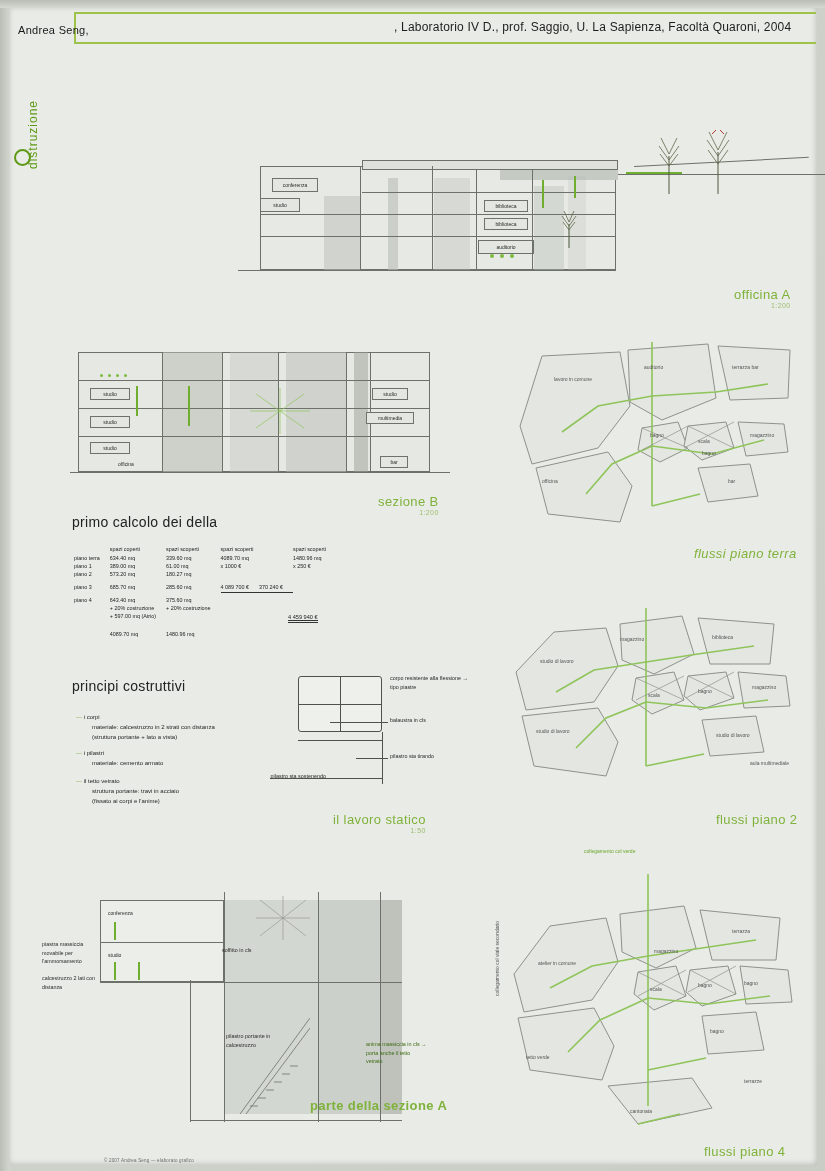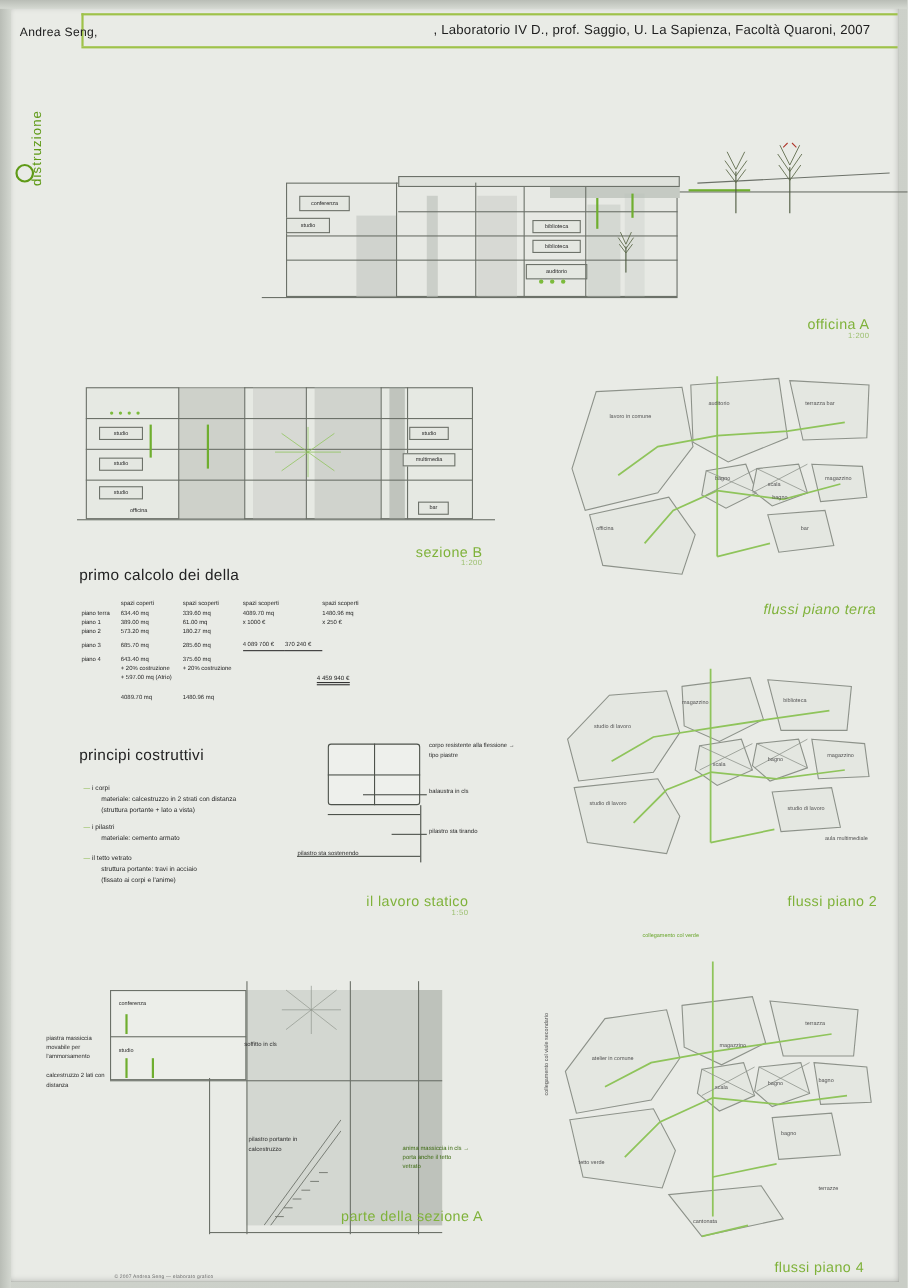--- a/index.html
+++ b/index.html
@@ -124,21 +124,21 @@
 <body>
 
 <div id="board">
   <div class="sheet">
 
     <div class="rule r1"></div>
     <div class="rule r2"></div>
     <div class="vrule"></div>
 
     <div class="author">Andrea Seng,</div>
-    <div class="subtitle">, Laboratorio IV D., prof. Saggio, U. La Sapienza, Facoltà Quaroni, 2007</div>
+    <div class="subtitle">, Laboratorio IV D., prof. Saggio, U. La Sapienza, Facoltà Quaroni, 2004</div>
 
     <div class="vtab">
       <div class="dcircle"></div>
       <span>distruzione</span>
     </div>
 
     <div class="panel" id="secA">
 
       <div class="ln lnh" style="left:0;top:114px;width:378px;background:#6c7169;"></div>
       <div class="ln lnh" style="left:378px;top:18px;width:232px;"></div>
@@ -519,20 +519,20 @@
       </svg>
 
       <div class="capt" style="left:128px;top:54px;">soffitto in cls</div>
       <div class="capt" style="left:132px;top:140px;width:60px;">pilastro portante in calcestruzzo</div>
       <div class="capt greenlab" style="left:272px;top:148px;width:62px;color:#3d6b12;">anima massiccia in cls → porta anche il tetto vetrato</div>
     </div>
 
     <div class="capt" style="position:absolute;left:34px;top:934px;width:56px;">piastra massiccia movabile per l'ammorsamento</div>
     <div class="capt" style="position:absolute;left:34px;top:968px;width:56px;">calcestruzzo 2 lati con distanza</div>
 
-    <div class="lbl-green" style="left:302px;top:1092px;">parte della sezione A</div>
+    <div class="lbl-green" style="left:302px;top:1092px;font-weight:bold;">parte della sezione A</div>
 
     <div class="footer">© 2007 Andrea Seng — elaborato grafico</div>
   </div>
 
   <div class="edge-left"></div>
   <div class="edge-top"></div>
 </div>
 
 </body></html>

